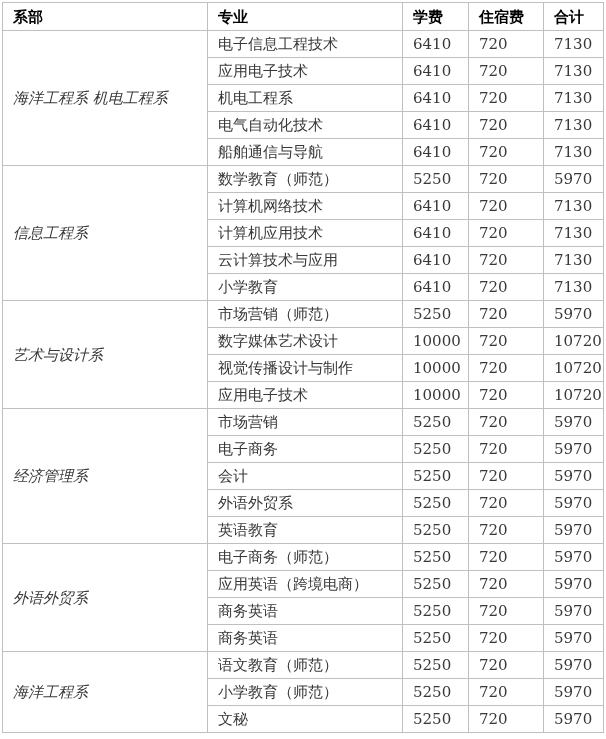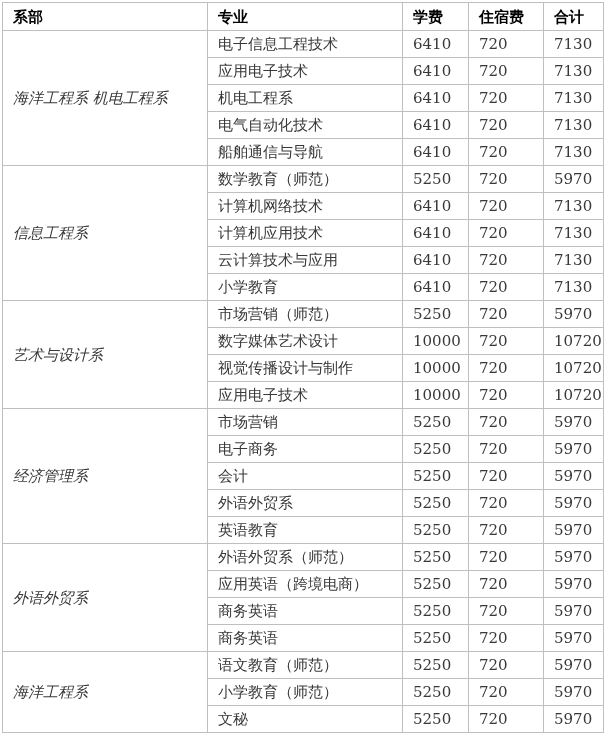--- a/index.html
+++ b/index.html
@@ -183,21 +183,21 @@
           <td>5970</td>
         </tr>
         <tr>
           <td>英语教育</td>
           <td>5250</td>
           <td>720</td>
           <td>5970</td>
         </tr>
         <tr>
           <td class="department-cell" rowspan="4">外语外贸系</td>
-          <td>外语外贸系（师范）</td>
+          <td>电子商务（师范）</td>
           <td>5250</td>
           <td>720</td>
           <td>5970</td>
         </tr>
         <tr>
           <td>应用英语（跨境电商）</td>
           <td>5250</td>
           <td>720</td>
           <td>5970</td>
         </tr>

